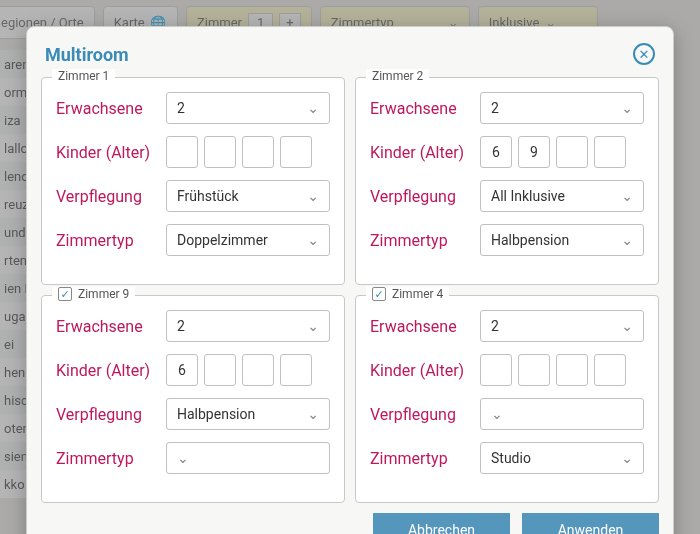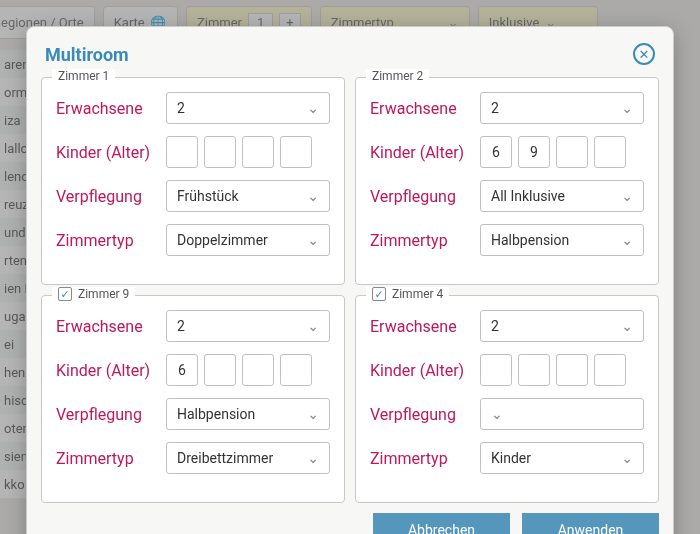--- a/index.html
+++ b/index.html
@@ -222,21 +222,20 @@
             <div class="select">
               <span class="trunc">Halbpension</span>
               <span class="chev">⌄</span>
             </div>
           </div>
         </div>
         <div class="field">
           <div class="lbl">Zimmertyp</div>
           <div class="control">
             <div class="select">
-              <span class="trunc">Dreibettzimmer</span>
               <span class="chev">⌄</span>
             </div>
           </div>
         </div>
       </div>
       <div class="room">
         <div class="room-legend">
           <span class="chk">✓</span>
           <span>Zimmer 4</span>
         </div>
@@ -265,21 +264,21 @@
           <div class="control">
             <div class="select">
               <span class="chev">⌄</span>
             </div>
           </div>
         </div>
         <div class="field">
           <div class="lbl">Zimmertyp</div>
           <div class="control">
             <div class="select">
-              <span class="trunc">Kinder</span>
+              <span class="trunc">Studio</span>
               <span class="chev">⌄</span>
             </div>
           </div>
         </div>
       </div>
     </div>
 
   <div class="modal-foot">
     <button class="btn">Abbrechen</button>
     <button class="btn">Anwenden</button>

